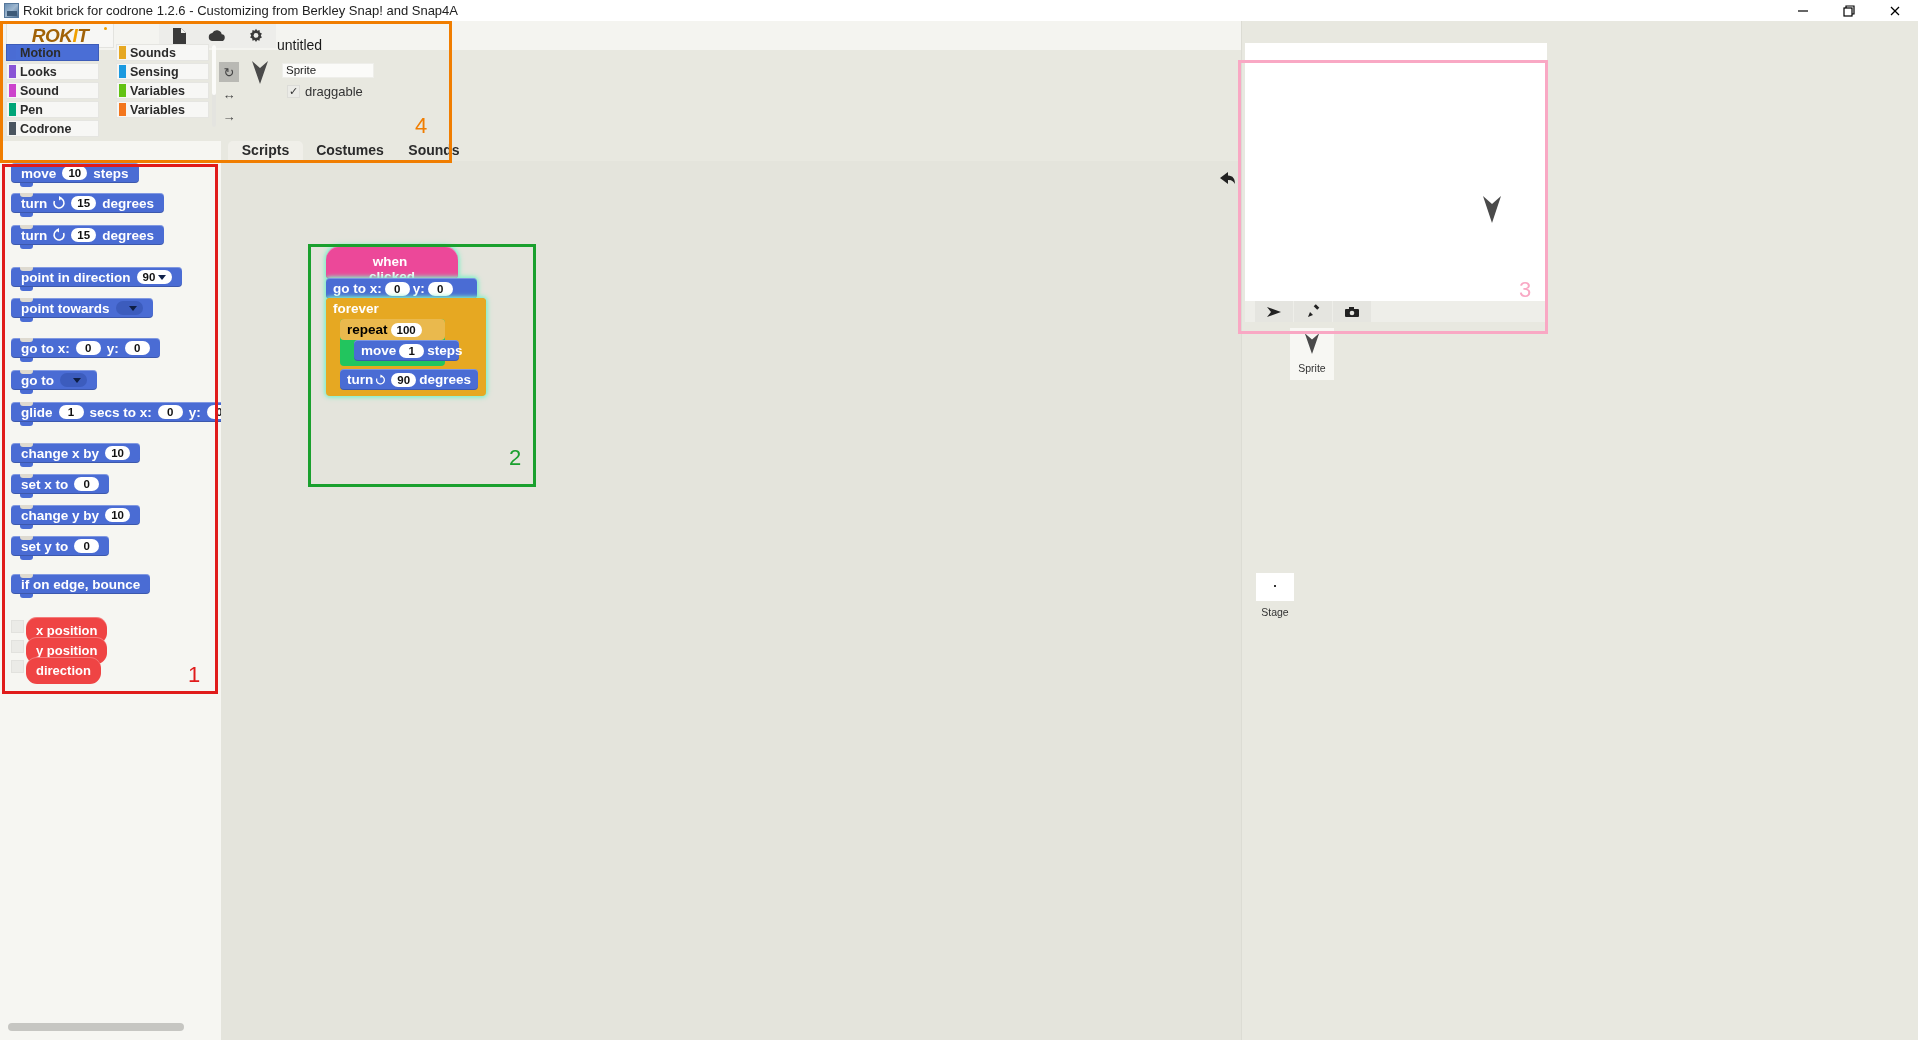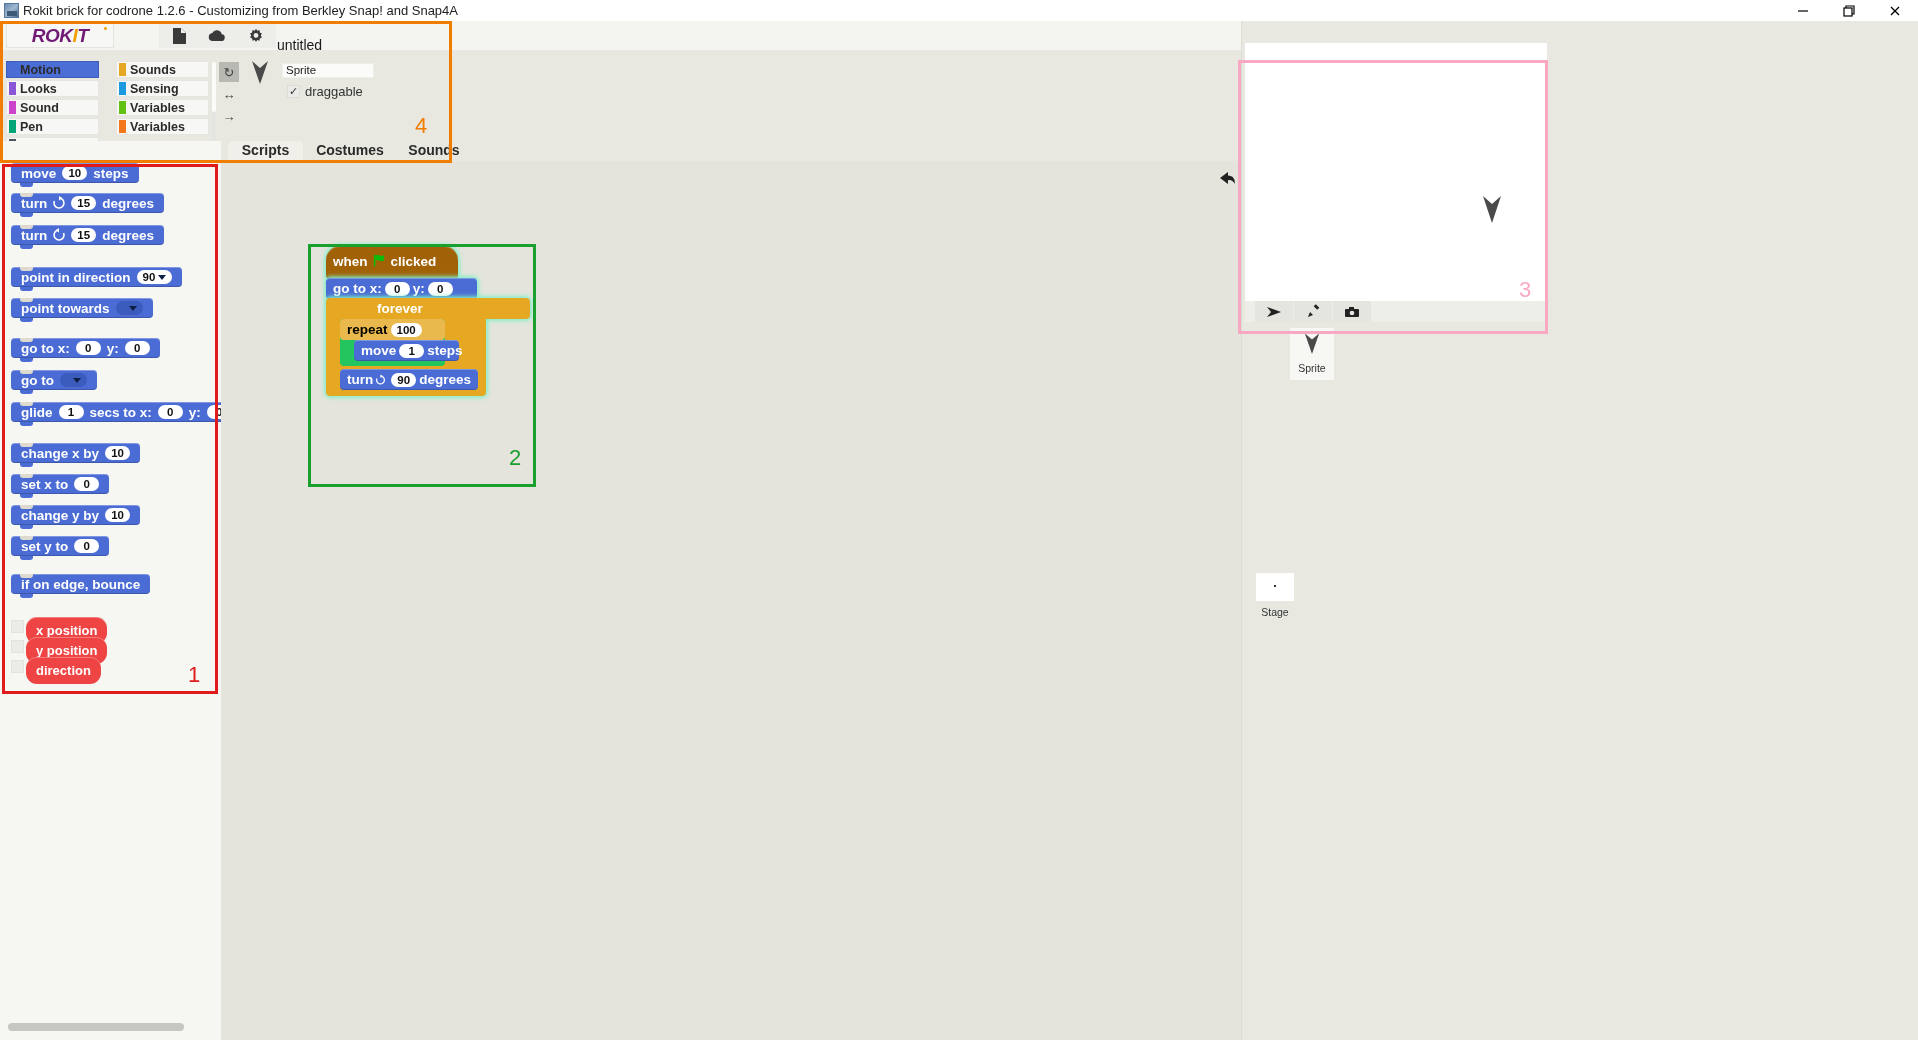--- a/index.html
+++ b/index.html
@@ -48,21 +48,21 @@
   }
   #logo{
     position:absolute;left:6px;top:2px;width:108px;height:25px;
     background:#f7f7f5;border:1px solid #e3e3df;box-sizing:border-box;
     display:flex;align-items:center;justify-content:center;
   }
   #logo .lg{
     font-family:"Liberation Sans", sans-serif;
     font-weight:bold;font-style:italic;font-size:19px;letter-spacing:-0.5px;
   }
-  #logo .lg .b{color:#701a75;}
+  #logo .lg .b{color:#a16207;}
   #logo .lg .o{color:#f0a000;}
   #logo .dot{
     position:absolute;right:6px;top:3px;width:3px;height:3px;border-radius:50%;
     background:#f0a000;
   }
   .tbtn{
     position:absolute;top:2px;width:40px;height:25px;
     background:#ededea;border:none;
     display:flex;align-items:center;justify-content:center;cursor:default;
   }
@@ -74,21 +74,21 @@
     font-size:14px;color:#1a1a1a;
   }
   #btn-stage-small{left:1247px;}
   #btn-stage-full{left:1285px;}
   #btn-green-flag{left:1455px;}
   #btn-pause{left:1495px;}
   #btn-stop{left:1535px;}
 
   
   #categories{
-    position:absolute;left:6px;top:40px;width:210px;height:100px;
+    position:absolute;left:6px;top:23px;width:210px;height:100px;
   }
   .cat{
     position:absolute;width:93px;height:17px;
     background:#f7f7f5;border:1px solid #e5e5e1;box-sizing:border-box;
     display:flex;align-items:center;cursor:default;
   }
   .cat.sel{background:#4a6ed6;border-color:#3d5cb8;}
   .cat.sel .cat-label{color:#2b2b2b;}
   .cat-swatch{width:7px;height:13px;margin-left:2px;flex:0 0 auto;}
   .cat-label{font-size:12.5px;font-weight:bold;color:#2b2b2b;margin-left:4px;white-space:nowrap;}
@@ -210,24 +210,25 @@
   }
   
   #script-stack{position:absolute;left:105px;top:85px;}
   .sblk{
     position:relative;color:#fff;font-weight:bold;font-size:13.5px;
     border-radius:4px;display:flex;align-items:center;padding:0 7px;height:21px;
     box-shadow:inset 0 1px 0 rgba(255,255,255,.28), inset 0 -1px 0 rgba(0,0,0,.18);
     white-space:nowrap;cursor:default;
   }
   .blue{background:#4a6cd4;}
-  .gold{background:#e6a822;margin-left:44px;}
+  .gold{background:#e6a822;}
   .hat{
-    background:#a16207;border-radius:14px 14px 4px 4px;height:25px;padding-top:8px;
-    align-items:flex-start;
+    background:#ec4899;border-radius:14px 14px 4px 4px;height:25px;padding-top:8px;
+    align-items:center;
+    flex-direction:column;
   }
   .glow{filter:drop-shadow(0 0 2px #7ff0c8) drop-shadow(0 0 2px #7ff0c8);}
   .cwrap{background:#e6a822;border-radius:4px;padding:0 0 6px 0;}
   .cinner{margin-left:14px;}
   .cwrap2{background:#22c55e;border-radius:4px;padding:0 0 5px 0;}
 
   
   #right-panel{
     position:absolute;left:1241px;top:0;width:677px;height:1019px;
     background:#e8e8e0;border-left:1px solid #dcdcd4;box-sizing:border-box;

